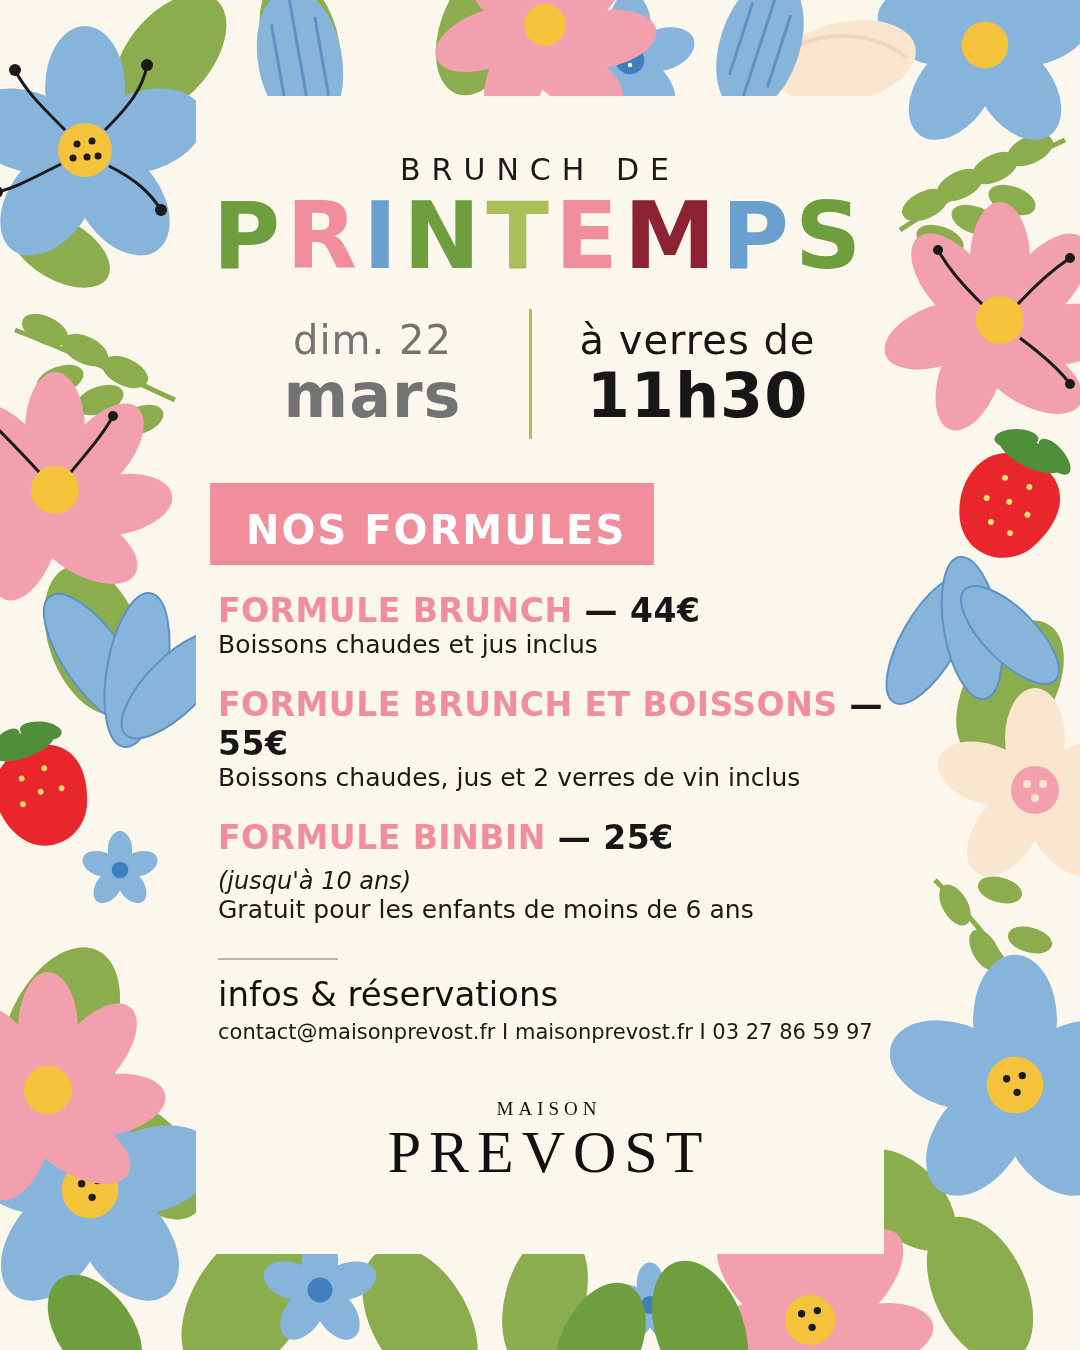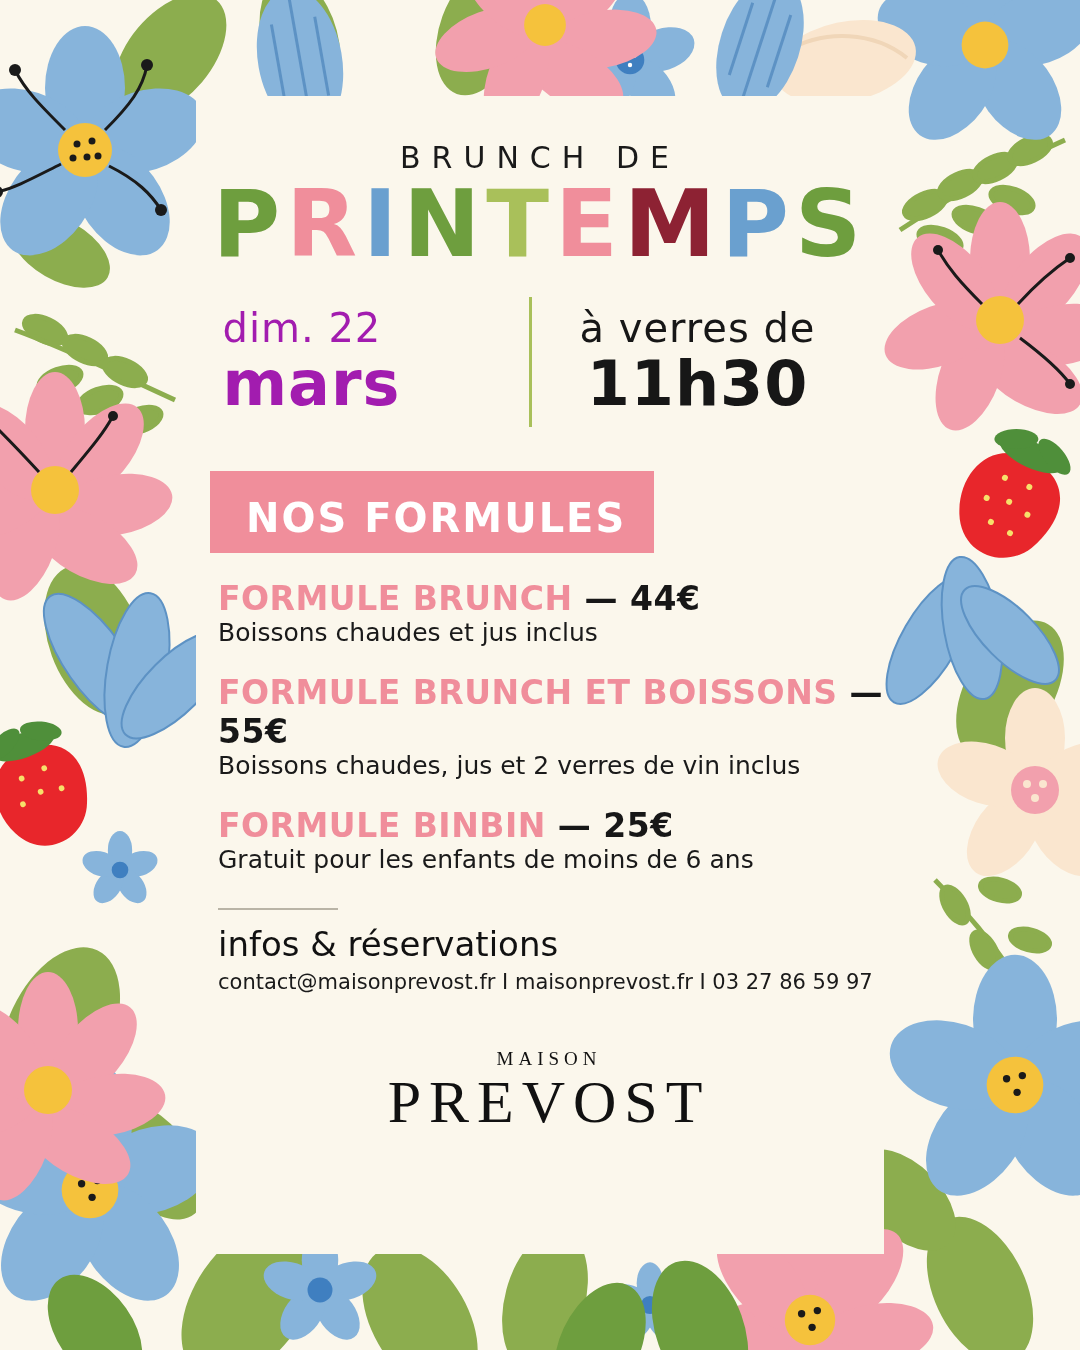--- a/index.html
+++ b/index.html
@@ -26,21 +26,21 @@
     left: 196px;
     top: 96px;
     width: 688px;
     height: 1158px;
     background: #fbf7ec;
     z-index: 5;
   }
   .content {
     position: absolute;
     left: 196px;
-    top: 92px;
+    top: 104px;
     width: 688px;
     height: 1158px;
     z-index: 6;
   }
 
   
   .brunch-de {
     text-align: center;
     margin-top: 48px;
     font-size: 30px;
@@ -62,21 +62,22 @@
 
   
   .datebar {
     margin-top: 26px;
     display: flex;
     align-items: center;
     justify-content: center;
   }
   .date-col {
     width: 300px;
-    color: #a21caf;
+    text-align: center;
+    color: #737373;
   }
   .hour-col {
     width: 320px;
     text-align: center;
     color: #171717;
   }
   .small-line {
     font-size: 40px;
     letter-spacing: 1px;
     font-family: "DejaVu Sans", sans-serif;
@@ -586,20 +587,21 @@
           <span class="price">— 55€</span>
         </div>
         <div class="offer-desc">Boissons chaudes, jus et 2 verres de vin inclus</div>
       </div>
 
       <div class="offer">
         <div class="offer-title">
           <span>FORMULE BINBIN</span>
           <span class="price">— 25€</span>
         </div>
+        <div class="offer-note-italic">(jusqu'à 10 ans)</div>
         <div class="offer-note">Gratuit pour les enfants de moins de 6 ans</div>
       </div>
 
       <div class="hr-small"></div>
 
       <div class="infos-title">infos &amp; réservations</div>
       <div class="infos-line">contact@maisonprevost.fr I maisonprevost.fr I 03 27 86 59 97</div>
 
       <div class="logo">
         <div class="logo-top">MAISON</div>

